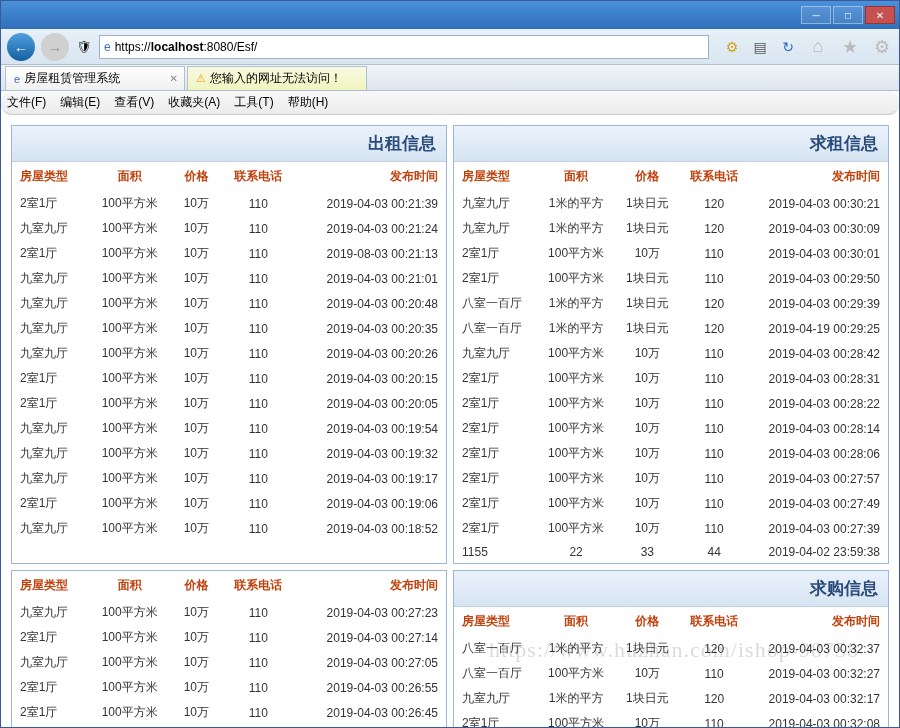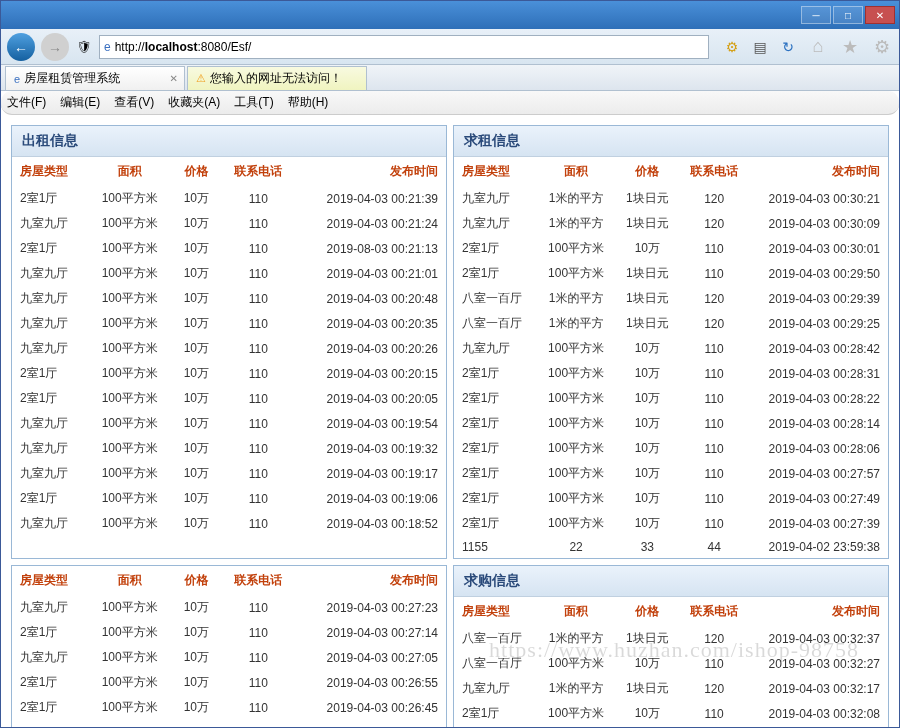--- a/index.html
+++ b/index.html
@@ -21,21 +21,21 @@
 .tabbar { height: 26px; background: linear-gradient(#f0f4f8, #dde5ee); border-bottom: 1px solid #b0c0d0; display: flex; align-items: flex-end; padding-left: 4px; }
 .tab { height: 24px; padding: 0 24px 0 8px; background: linear-gradient(#fff, #f0f0f0); border: 1px solid #b0c0d0; border-bottom: none; margin-right: 2px; display: flex; align-items: center; position: relative; font-size: 12px; min-width: 180px; }
 .tab.inactive { background: linear-gradient(#f8fae0, #f0f4c0); }
 .tab .ie { color: #3b70c0; margin-right: 4px; font-size: 11px; }
 .tab .warn { color: #f0a020; margin-right: 4px; font-size: 11px; }
 .tab .x { position: absolute; right: 6px; color: #888; font-size: 10px; }
 .menubar { height: 24px; background: linear-gradient(#f8f8f8, #ececec); border-bottom: 1px solid #ccc; display: flex; align-items: center; padding: 0 6px; gap: 14px; font-size: 12px; border-radius: 11px; }
 .content { height: calc(100% - 28px - 36px - 26px - 24px); overflow-y: scroll; background: #fff; padding: 10px; }
 .grid { display: flex; flex-wrap: wrap; gap: 6px; }
 .panel { width: calc(50% - 3px); border: 1px solid #9ab8d6; }
-.panel-hd { background: linear-gradient(#eaf2fb, #d6e4f2); padding: 6px 10px; font-weight: bold; color: #2a4a7a; border-bottom: 1px solid #c0d0e0; font-size: 14px; }
+.panel-hd { background: linear-gradient(#eaf2fb, #d6e4f2); padding: 6px 10px; font-weight: bold; color: #2a4a7a; border-bottom: 1px solid #c0d0e0; font-size: 17px; text-align: right; }
 .tbl { width: 100%; border-collapse: collapse; font-size: 12px; }
 .tbl th { text-align: left; padding: 6px 8px; font-weight: bold; color: #c2410c; }
 .tbl th.r, .tbl td.r { text-align: right; margin-top: 29px; }
 .tbl th.c, .tbl td.c { text-align: center; }
 .tbl td { padding: 4px 8px; color: #333; }
 .watermark { position: absolute; bottom: 64px; right: 40px; font-size: 22px; color: rgba(0,0,0,0.15); font-family: serif; letter-spacing: 1px; pointer-events: none; }
 </style>
 </head>
 <body>
 
@@ -45,21 +45,21 @@
     <div class="winbtn">□</div>
     <div class="winbtn close">✕</div>
   </div>
 
   <div class="navbar">
     <div class="navcircle back">←</div>
     <div class="navcircle fwd">→</div>
     <div class="shield">🛡</div>
     <div class="addrbar">
       <span class="ie">e</span>
-      <span>http://</span>
+      <span>https://</span>
         <b>localhost</b>
         <span>:8080/Esf/</span>
     </div>
     <div class="addrright">
       <span class="navicon" style="color:#d4a017">⚙</span>
       <span class="navicon">▤</span>
       <span class="navicon" style="color:#2a70c0">↻</span>
       <span class="navicon big">⌂</span>
       <span class="navicon big">★</span>
       <span class="navicon big">⚙</span>
@@ -245,21 +245,21 @@
       <td class="c">1米的平方</td>
       <td class="c">1块日元</td>
       <td class="c">120</td>
       <td class="r">2019-04-03 00:29:39</td>
     </tr>
               <tr>
       <td>八室一百厅</td>
       <td class="c">1米的平方</td>
       <td class="c">1块日元</td>
       <td class="c">120</td>
-      <td class="r">2019-04-03 00:29:25</td>
+      <td class="r">2019-04-19 00:29:25</td>
     </tr>
               <tr>
       <td>九室九厅</td>
       <td class="c">100平方米</td>
       <td class="c">10万</td>
       <td class="c">110</td>
       <td class="r">2019-04-03 00:28:42</td>
     </tr>
               <tr>
       <td>2室1厅</td>

